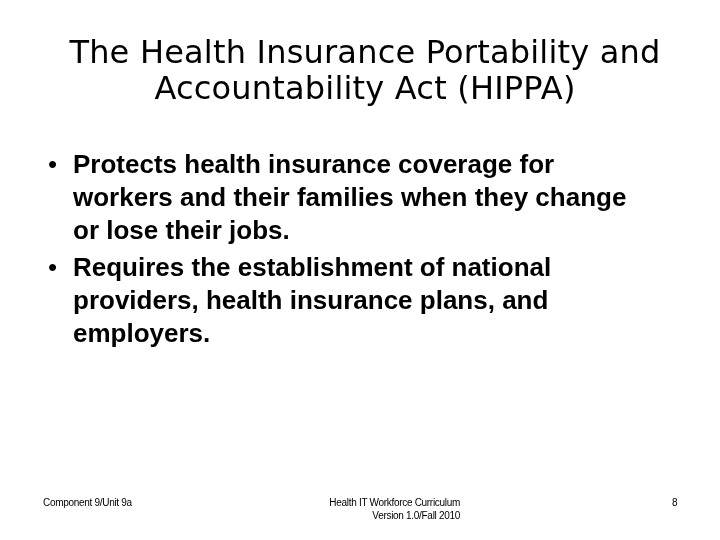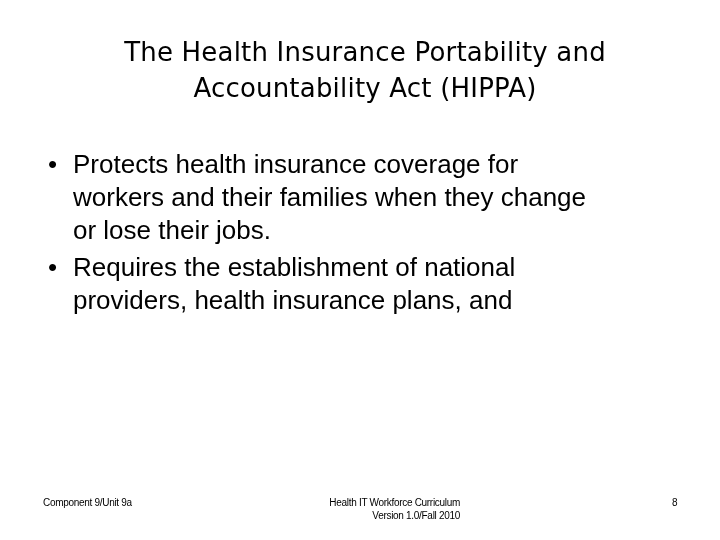--- a/index.html
+++ b/index.html
@@ -1,33 +1,33 @@
 <!DOCTYPE html>
 <html><head>
 <meta charset="utf-8">
 <style>
   html, body { margin:0; padding:0; background:#ffffff; }
   body { width:720px; height:540px; position:relative; overflow:hidden; color:#000; }
   .title {
     position:absolute; left:40px; top:34px; width:650px;
     text-align:center;
     font-family:"DejaVu Sans", sans-serif;
-    font-size:26px; line-height:36px; letter-spacing:0.2px;
+    font-size:32px; line-height:36px; letter-spacing:0.2px;
   }
   .title div { white-space:nowrap; }
   .body-list {
     position:absolute; left:48px; top:148px; width:650px;
     font-family:"Liberation Sans", sans-serif;
     font-size:26px; line-height:33px;
   }
   .bullet-item { position:relative; padding-left:25px; margin-bottom:4px; }
   .bullet-item .dot {
     position:absolute; left:0; top:0;
   }
-  .bullet-item .line { display:block; white-space:nowrap; }
+  .bullet-item .line { display:block; white-space:nowrap;font-weight:bold; }
   .footer { font-family:"Liberation Sans", sans-serif; font-size:10px; line-height:13px; position:absolute; letter-spacing:-0.3px; }
   .footer-left { left:43px; top:496px; }
   .footer-center { left:260px; width:200px; top:496px; text-align:right; }
   .footer-right { left:672px; top:496px; }
 </style>
 </head>
 <body>
 
 <div class="title">
   <div>The Health Insurance Portability and</div>
@@ -38,20 +38,21 @@
   <div class="bullet-item">
     <span class="dot">•</span>
     <span class="line">Protects health insurance coverage for</span>
     <span class="line">workers and their families when they change</span>
     <span class="line">or lose their jobs.</span>
   </div>
   <div class="bullet-item">
     <span class="dot">•</span>
     <span class="line">Requires the establishment of national</span>
     <span class="line">providers, health insurance plans, and</span>
+    <span class="line">employers.</span>
   </div>
 </div>
 
 <div class="footer footer-left">Component 9/Unit 9a</div>
 <div class="footer footer-center">
   <div>Health IT Workforce Curriculum</div>
   <div>Version 1.0/Fall 2010</div>
 </div>
 <div class="footer footer-right">8</div>
 

